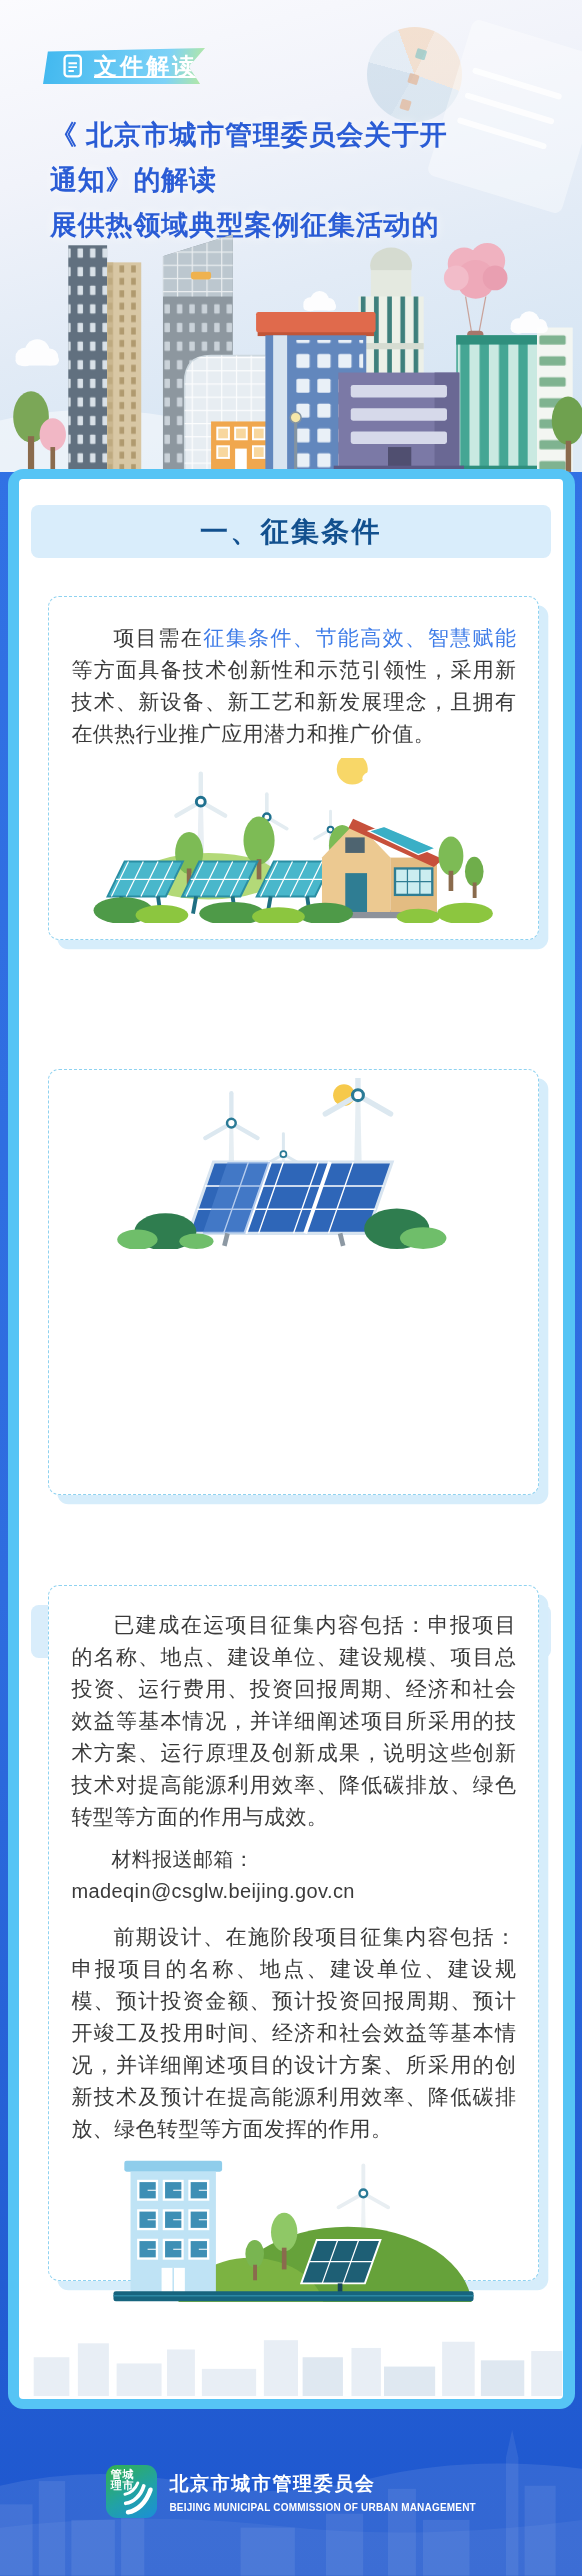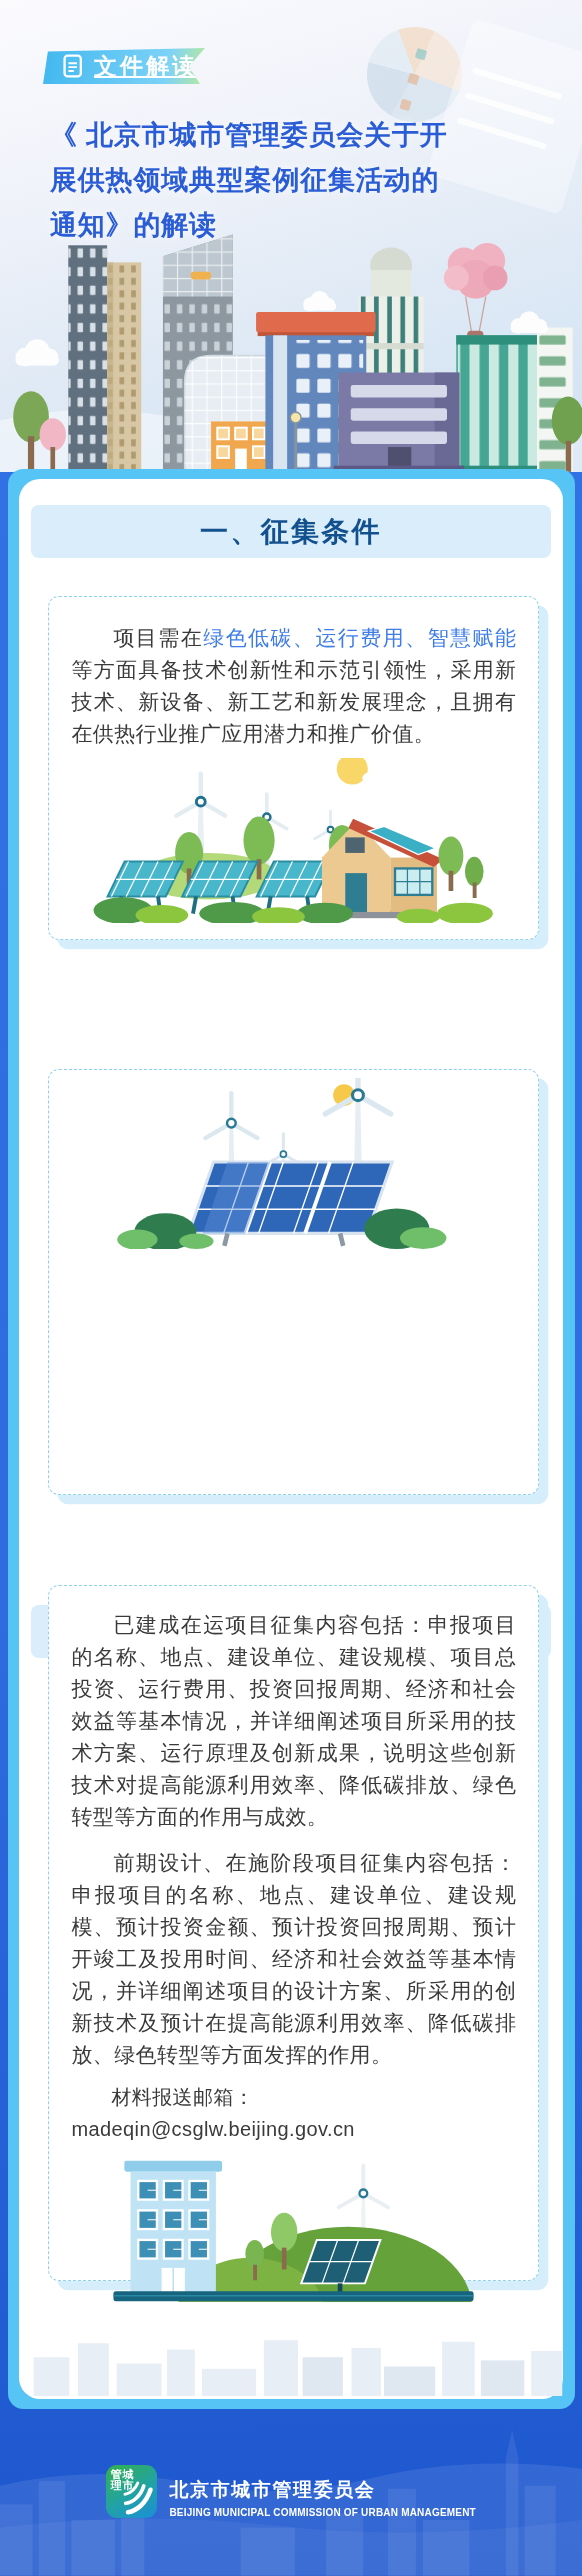--- a/index.html
+++ b/index.html
@@ -20,41 +20,41 @@
   .badge{position:absolute;left:43px;top:48px;width:162px;height:36px;
     background:linear-gradient(100deg,#41B8EF 0%,#7DD2F7 76%,#B9EA9C 100%);
     clip-path:polygon(3% 10%,100% 0%,90% 52%,97% 100%,0% 100%);
     display:flex;align-items:center;padding-left:20px;gap:11.6px;box-sizing:border-box;}
   .badge-label{color:#fff;font-size:23px;font-weight:700;letter-spacing:3.1px;text-decoration:underline;}
   .page-title{position:absolute;left:50px;top:113px;color:#2A5CD5;font-weight:900;
     font-size:27px;line-height:45px;letter-spacing:0.8px;text-shadow:0 0 11px rgba(255,255,255,.85);}
   .skyline{position:absolute;left:0;bottom:0;}
   
   .frame{position:absolute;top:469px;left:7.8px;width:567px;height:1940px;background:#56C4F5;border-radius:15.5px;}
-  .card{position:absolute;top:10px;left:11.6px;width:544px;height:1920px;background:#FFFFFF;border-radius:21px;}
+  .card{position:absolute;top:10px;left:11.6px;width:544px;height:1920px;background:#FFFFFF;border-radius:4px;}
   .section-bar{position:absolute;left:11.6px;width:520px;height:53px;background:#D9EDFB;border-radius:7.8px;
     display:flex;align-items:center;justify-content:center;}
   .section-bar span{font-family:"Liberation Serif","DejaVu Serif",serif;font-size:28px;font-weight:800;
     color:#12508E;letter-spacing:2.3px;}
   .bar-1{top:26px;} .bar-2{top:506px;} .bar-3{top:1082px;margin-top:44px;}
   .dashed-box{position:absolute;left:29px;width:491px;box-sizing:border-box;background:#fff;
     border:1.6px dashed #8FD2F0;border-radius:11px;box-shadow:9.3px 9.3px 0 0 #D6EDFB;}
   .box-1{top:117px;height:344px;} .box-2{top:590px;height:426px;} .box-3{top:1106px;height:696px;}
   .para{margin:0;padding:0 22px;font-size:21px;line-height:32px;color:#3A3A3A;
     text-align:justify;text-indent:2em;letter-spacing:0.4px;}
   .pad-top{padding-top:25px;}
   .gap-top{margin-top:14px;}
   .accent{color:#3E7CE8;}
   .email-line{margin-top:10px;font-size:20px;text-align:left;}
   .illus{display:block;margin:7.8px auto 0;}
   .silhouette{position:absolute;left:0;bottom:3.1px;}
   
   .footer{position:absolute;left:0;top:2411px;width:582px;height:165px;}
   .footer-deco{position:absolute;left:0;top:0;}
-  .footer-row{position:relative;display:flex;align-items:flex-end;justify-content:center;gap:12.4px;padding-top:54px;}
+  .footer-row{position:relative;display:flex;align-items:center;justify-content:center;gap:12.4px;padding-top:54px;}
   .org-logo{width:51px;height:53px;border-radius:11px;position:relative;flex:0 0 auto;
     background:linear-gradient(150deg,#33B14C 0%,#21A2A6 55%,#1B8ED8 100%);}
   .logo-cn{position:absolute;left:4.7px;top:3.9px;color:#fff;font-size:11px;line-height:11.6px;font-weight:700;letter-spacing:0.8px;}
   .logo-mark{position:absolute;right:1.6px;bottom:1.6px;}
   .org-cn{color:#fff;font-size:19px;font-weight:900;letter-spacing:1.6px;line-height:28px;}
   .org-en{color:#fff;font-size:10px;font-weight:700;letter-spacing:0.2px;margin-top:3.1px;}
 </style>
 </head>
 <body>
 
@@ -74,22 +74,22 @@
       <rect x="2" y="2" width="21" height="27" rx="4" fill="none" stroke="#fff" stroke-width="3"></rect>
       <line x1="7" y1="12" x2="18" y2="12" stroke="#fff" stroke-width="2.4"></line>
       <line x1="7" y1="17" x2="18" y2="17" stroke="#fff" stroke-width="2.4"></line>
       <line x1="7" y1="22" x2="14" y2="22" stroke="#fff" stroke-width="2.4"></line>
     </svg>
     <span class="badge-label">文件解读</span>
   </div>
 
   <div class="page-title">
     <div>《 北京市城市管理委员会关于开</div>
+    <div>通知》的解读</div>
     <div>展供热领域典型案例征集活动的</div>
-    <div>通知》的解读</div>
   </div>
 
   <svg class="skyline" width="582" height="247" viewBox="0 0 750 318">
     <defs>
       <pattern id="winA" width="16" height="24" patternUnits="userSpaceOnUse">
           <rect x="4" y="6" width="7" height="12" rx="1" fill="#D9E1E8"></rect>
         </pattern>
       <pattern id="winB" width="15" height="16" patternUnits="userSpaceOnUse">
           <rect x="4" y="4" width="6" height="9" fill="#B09A6F"></rect>
         </pattern>
@@ -206,21 +206,21 @@
   </svg>
 </div>
 
 <div class="frame">
   <div class="card">
 
     <div class="section-bar bar-1">
       <span>一、征集条件</span>
     </div>
     <div class="dashed-box box-1">
-      <p class="para pad-top"><span>项目需在</span><span class="accent">绿色低碳、运行费用、智慧赋能</span><span>等方面具备技术创新性和示范引领性，采用新技术、新设备、新工艺和新发展理念，且拥有在供热行业推广应用潜力和推广价值。</span></p>
+      <p class="para pad-top"><span>项目需在</span><span class="accent">征集条件、节能高效、智慧赋能</span><span>等方面具备技术创新性和示范引领性，采用新技术、新设备、新工艺和新发展理念，且拥有在供热行业推广应用潜力和推广价值。</span></p>
       <svg class="illus" width="404" height="165" viewBox="0 0 520 212">
         <defs>
           <g id="turbA">
             <g stroke="#E3ECF1" stroke-width="6" stroke-linecap="round">
               <line x1="0" y1="0" x2="0" y2="-38"></line>
               <line x1="0" y1="0" x2="33" y2="19"></line>
                 <line x1="0" y1="0" x2="-33" y2="19"></line>
             </g>
             <polygon points="-3,0 3,0 5,92 -5,92" fill="#E9EFF4"></polygon>
             <circle r="6" fill="#fff" stroke="#20718F" stroke-width="4"></circle>
@@ -312,22 +312,22 @@
             <ellipse cx="110" cy="210" rx="22" ry="10"></ellipse>
         </g>
       </svg>
     </div>
 
     <div class="section-bar bar-3">
       <span>三、征集内容</span>
     </div>
     <div class="dashed-box box-3">
       <p class="para" style="padding-top:23px;"><span>已建成在运项目征集内容包括：申报项目的名称、地点、建设单位、建设规模、项目总投资、运行费用、投资回报周期、经济和社会效益等基本情况，并详细阐述项目所采用的技术方案、运行原理及创新成果，说明这些创新技术对提高能源利用效率、降低碳排放、绿色转型等方面的作用与成效。</span></p>
+      <p class="para email-line"><span>材料报送邮箱：</span><span>madeqin@csglw.beijing.gov.cn</span></p>
       <p class="para gap-top"><span>前期设计、在施阶段项目征集内容包括：申报项目的名称、地点、建设单位、建设规模、预计投资金额、预计投资回报周期、预计开竣工及投用时间、经济和社会效益等基本情况，并详细阐述项目的设计方案、所采用的创新技术及预计在提高能源利用效率、降低碳排放、绿色转型等方面发挥的作用。</span></p>
-      <p class="para email-line"><span>材料报送邮箱：</span><span>madeqin@csglw.beijing.gov.cn</span></p>
       <svg class="illus" width="373" height="149" viewBox="0 0 480 192">
         <g stroke="#E8EEF2" stroke-width="5" stroke-linecap="round">
           <line x1="330" y1="52" x2="330" y2="16"></line>
             <line x1="330" y1="52" x2="362" y2="70"></line>
             <line x1="330" y1="52" x2="298" y2="70"></line>
         </g>
         <polygon points="328,52 332,52 334,150 326,150" fill="#EDF2F5"></polygon>
         <circle cx="330" cy="52" r="5" fill="#fff" stroke="#2A7A96" stroke-width="3"></circle>
 
         <ellipse cx="310" cy="200" rx="160" ry="105" fill="#66A23A"></ellipse>

